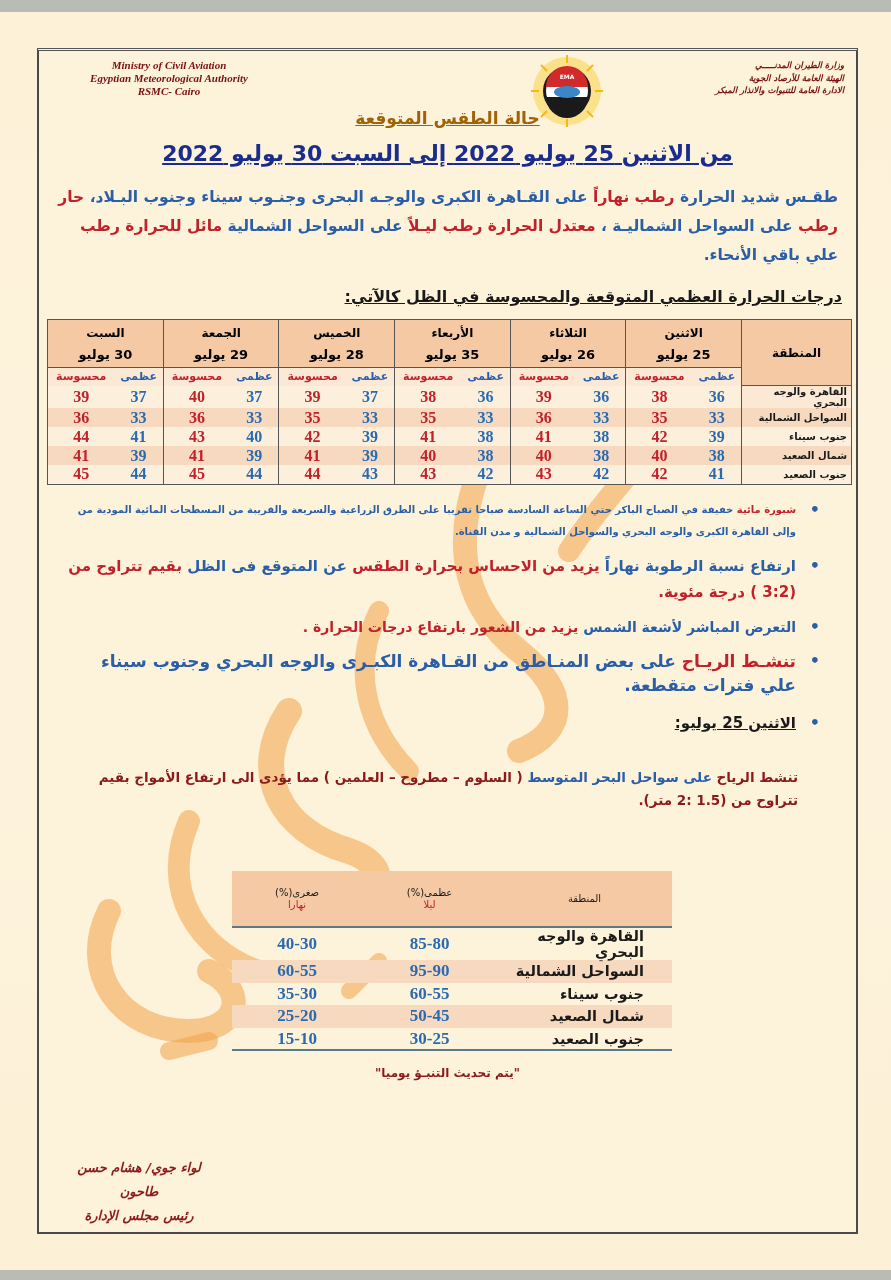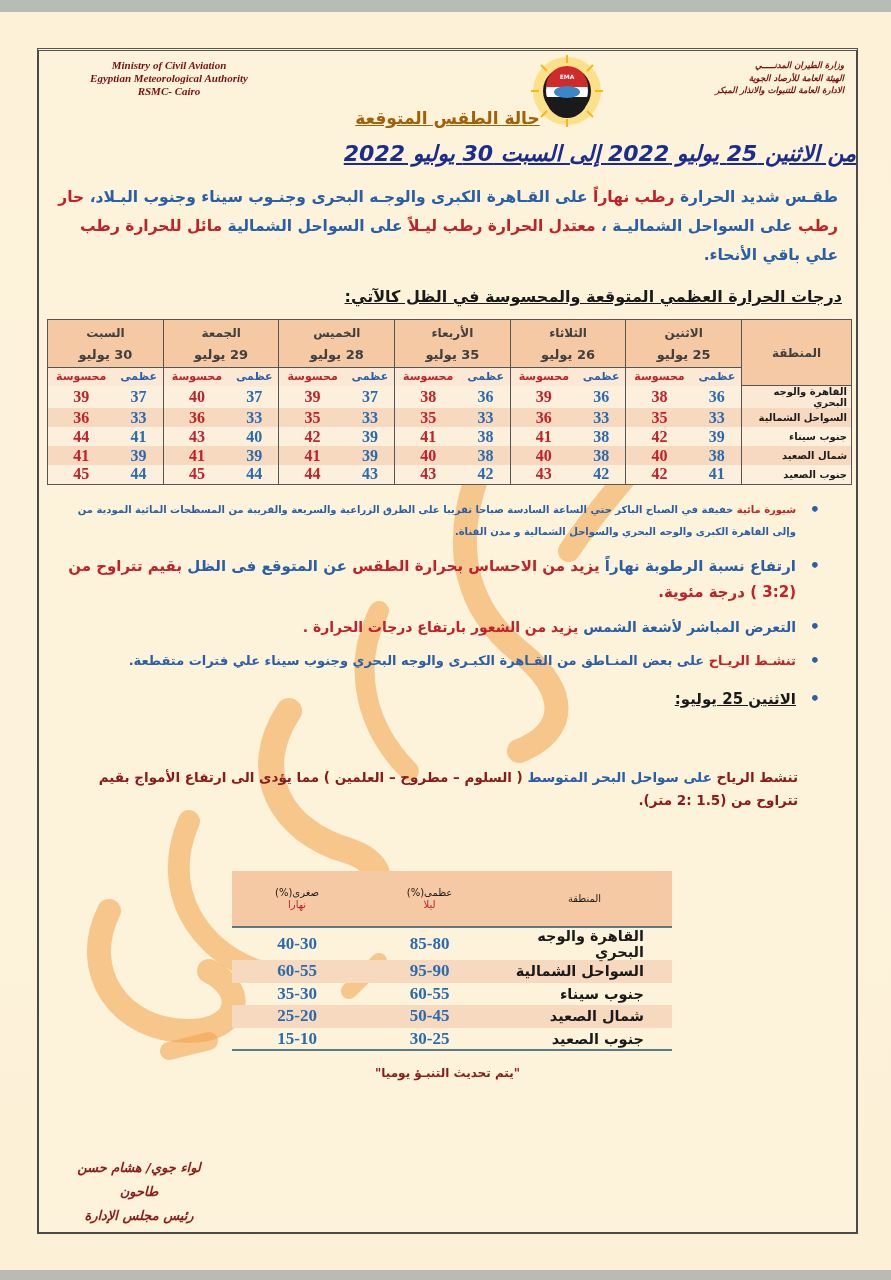--- a/index.html
+++ b/index.html
@@ -37,42 +37,42 @@
     direction: rtl; text-align: right;
     font-family: "DejaVu Sans", sans-serif; font-style: italic; font-weight: bold;
     font-size: 8.5px; line-height: 12.5px; color: #7a1010;
   }
   .logo { position: absolute; left: 490px; top: 2px; width: 76px; height: 76px; }
   .title1 {
     position: absolute; left: 0; right: 0; top: 57px; text-align: center; direction: rtl;
     font-size: 17px; font-weight: bold; color: #a16207; text-decoration: underline;
   }
   .title2 {
-    position: absolute; left: 0; right: 0; top: 90px; direction: rtl;
-    font-size: 22px; font-weight: bold; color: #1a2d8e; text-decoration: underline; font-style: italic;
+    position: absolute; left: 0; right: 0; top: 90px; text-align: center; direction: rtl;
+    font-size: 22px; font-weight: bold; color: #1a2d8e; text-decoration: underline;
   }
   .summary {
     position: absolute; left: 18px; right: 18px; top: 132px; direction: rtl; text-align: right;
     font-size: 15.5px; font-weight: bold; line-height: 29px; color: #2a5fa8;
   }
   .red { color: #c0212b; }
   .blue { color: #2a5fa8; }
   .table-label {
     position: absolute; right: 14px; top: 236px; direction: rtl;
     font-size: 16px; font-weight: bold; color: #1a1a1a; text-decoration: underline;
   }
   
   .temp-table {
     position: absolute; left: 8px; top: 268px; width: 805px;
     border-collapse: collapse; direction: rtl;
     font-family: "Liberation Serif", serif;
   }
   .temp-table th, .temp-table td { border-left: 1px solid #555; border-right: 1px solid #555; }
   .temp-table .hdr-row th {
-    background: #f4c9a3; font-weight: bold; font-size: 12px; color: #404040;
+    background: #f4c9a3; font-weight: bold; font-size: 12px; color: #000000;
     height: 48px; border-top: 1.5px solid #555; border-bottom: 1px solid #555;
     line-height: 22px; font-family: "DejaVu Sans", sans-serif;
   }
   .temp-table .hdr-row th .date { font-size: 13px; }
   .temp-table .region-hdr { width: 110px; vertical-align: middle; }
   .temp-table .sub-row th {
     background: #fbe9d5; font-size: 11px; font-weight: bold; height: 18px;
     border-left: none; border-right: none; font-family: "DejaVu Sans", sans-serif;
   }
   .temp-table .sub-row th.first-sub { border-right: 1px solid #555; }
@@ -97,21 +97,21 @@
   }
   .bullet {
     position: relative; padding-right: 38px; font-weight: bold; margin-bottom: 10px;
   }
   .bullet::before {
     content: "•"; position: absolute; right: 14px; top: 0; color: #2a5fa8; font-size: 16px;
   }
   .b1 { font-size: 10px; line-height: 22px; color: #2a5fa8; }
   .b2 { font-size: 15px; line-height: 26px; color: #2a5fa8; margin-top: 2px; }
   .b3 { font-size: 14px; line-height: 24px; color: #2a5fa8; margin-top: 4px; }
-  .b4 { font-size: 13px; line-height: 24px; color: #2a5fa8; margin-top: 4px; }
+  .b4 { font-size: 17px; line-height: 24px; color: #2a5fa8; margin-top: 4px; }
   .b5 { font-size: 15px; line-height: 24px; color: #1a1a1a; margin-top: 14px; text-decoration: underline; }
   .wind-note {
     position: absolute; right: 58px; left: 30px; top: 715px; direction: rtl; text-align: right;
     font-size: 13.5px; font-weight: bold; line-height: 23px; color: #8b1a1a;
   }
   .hum-title {
     position: absolute; left: 0; right: 0; top: 783px; text-align: center; direction: rtl;
     font-size: 15px; font-weight: bold; color: #1a1a1a; text-decoration: underline;
     text-decoration-color: #c0212b; padding-left: 90px;
   }

